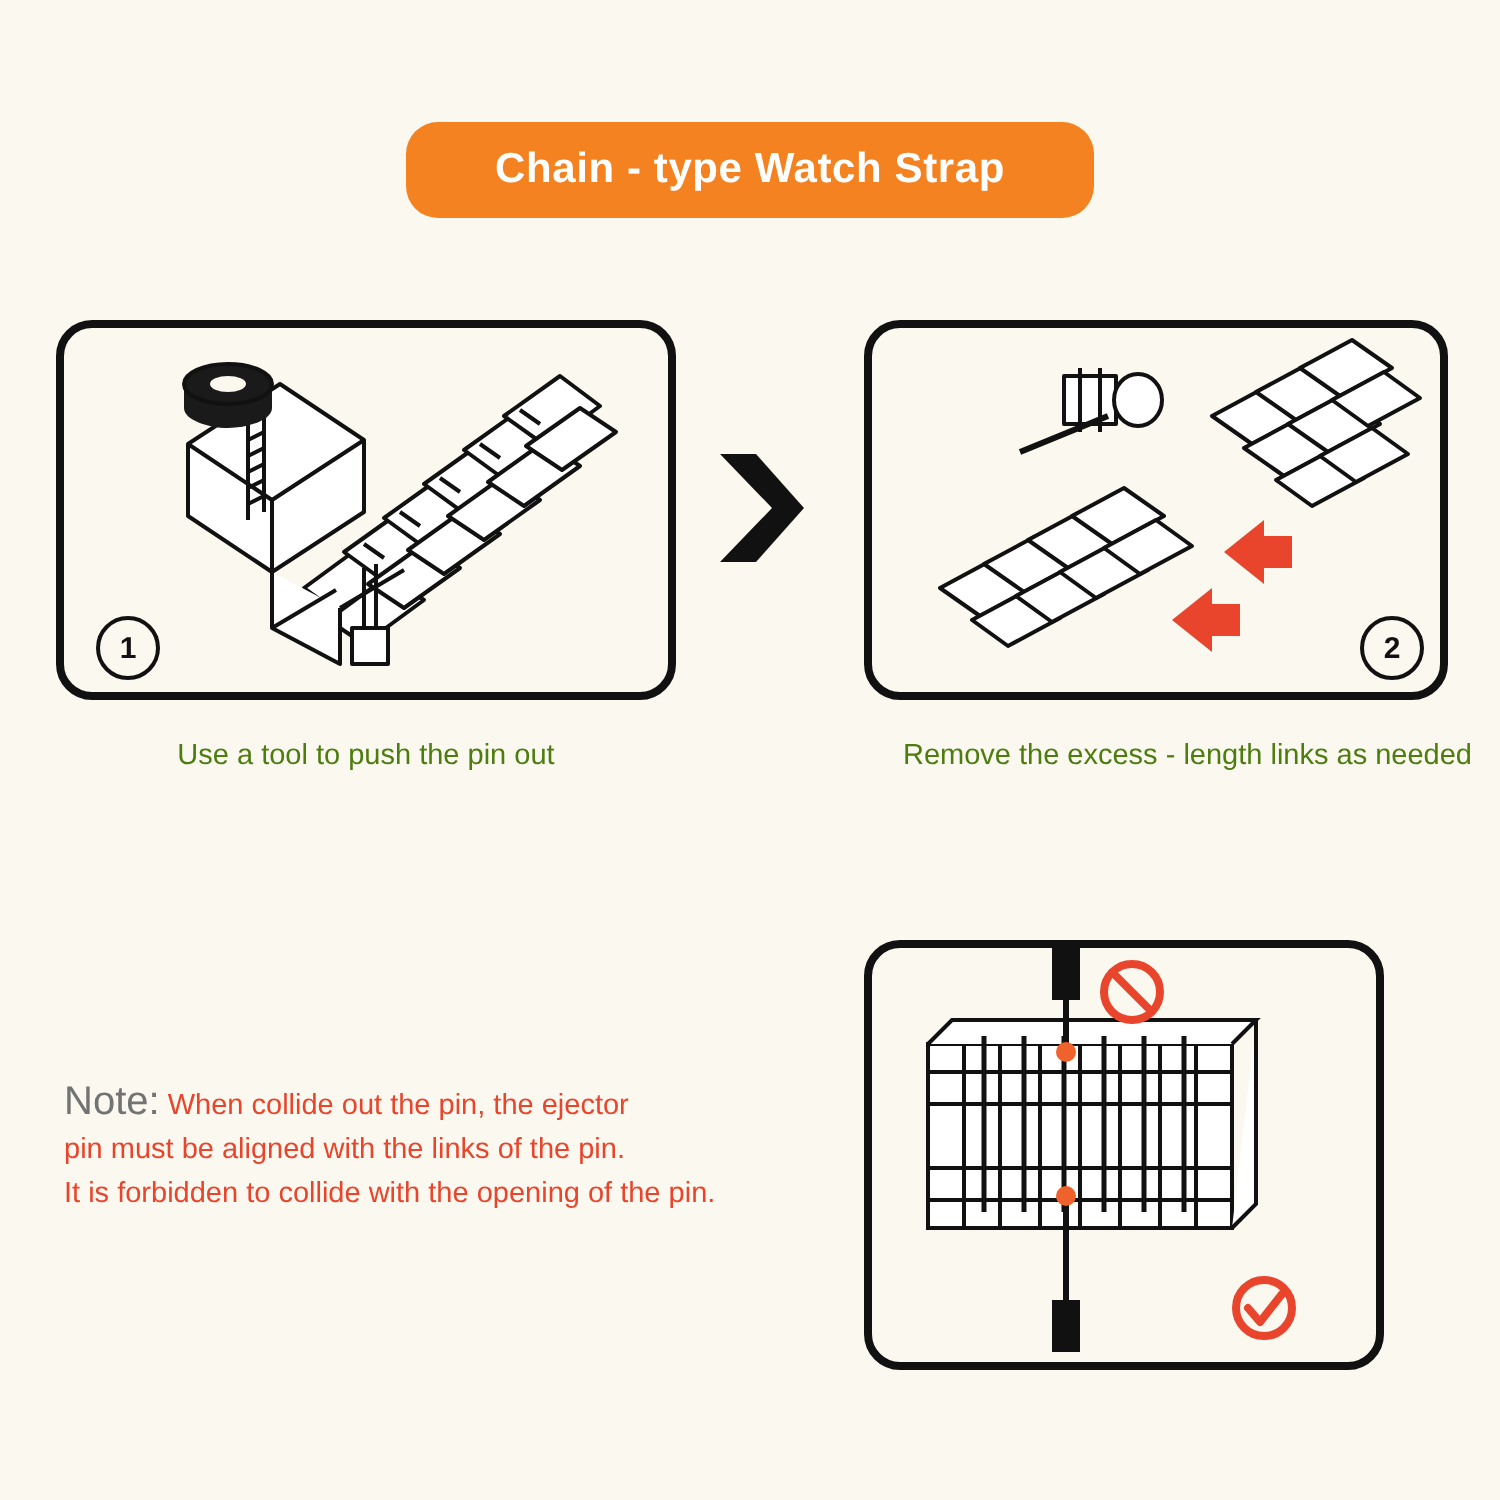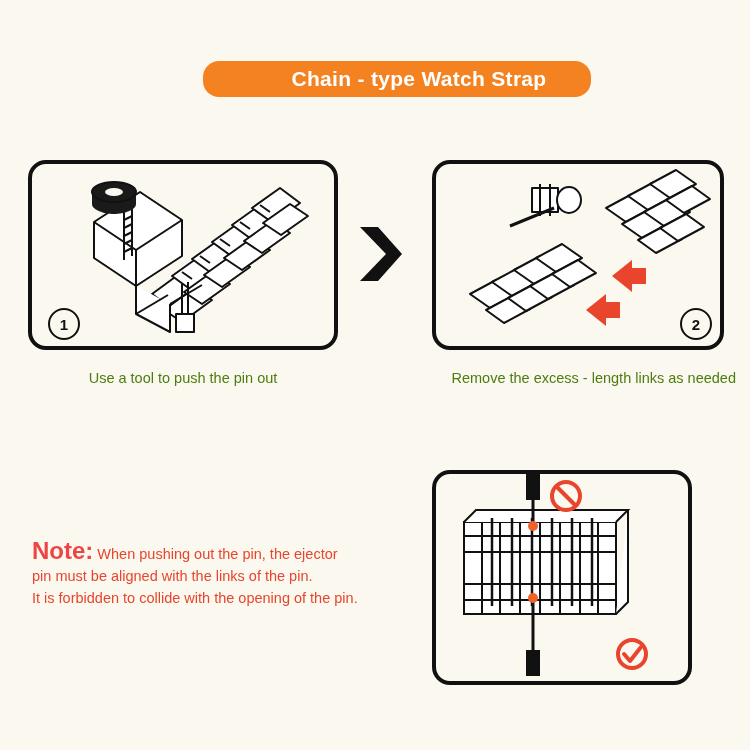--- a/index.html
+++ b/index.html
@@ -19,27 +19,26 @@
     width: 750px;
     height: 750px;
   }
 
   
   .title-banner {
     position: absolute;
     left: 203px;
     top: 61px;
     width: 344px;
-    height: 36px;
+    height: 48px;
     background: #f58220;
     border-radius: 16px;
     display: flex;
     align-items: center;
     justify-content: center;
-    padding-left: 44px;
   }
   .title-banner .title-text {
     color: #ffffff;
     font-size: 21px;
     font-weight: bold;
     letter-spacing: 0.3px;
     white-space: nowrap;
   }
 
   
@@ -85,23 +84,23 @@
   .note {
     position: absolute;
     left: 32px;
     top: 540px;
     width: 380px;
     color: #e8452c;
     font-size: 14.5px;
     line-height: 22px;
   }
   .note .note-label {
-    font-size: 24px;
-    font-weight: bold;
-    color: #ef4444;
+    font-size: 20px;
+    font-weight: normal;
+    color: #737373;
   }
   .note .note-body { color: #e8452c; }
 
   svg { display: block; }
   .arrow-big { position: absolute; left: 356px; top: 225px; }
 </style>
 </head>
 <body>
 
 <div class="page">
@@ -196,21 +195,21 @@
         <polygon points="176,112 196,96 196,104 210,104 210,120 196,120 196,128"></polygon>
         <polygon points="150,146 170,130 170,138 184,138 184,154 170,154 170,162"></polygon>
       </g>
     </svg>
   </div>
   <div class="step-badge" id="badge-2">2</div>
   <div class="caption" id="caption-2">Remove the excess - length links as needed</div>
 
   <div class="note">
     <span class="note-label">Note:</span>
-    <span class="note-body">When pushing out the pin, the ejector</span><br>
+    <span class="note-body">When collide out the pin, the ejector</span><br>
     <span class="note-body">pin must be aligned with the links of the pin.</span><br>
     <span class="note-body">It is forbidden to collide with the opening of the pin.</span>
   </div>
 
   <div class="panel" id="panel-3">
     <svg width="252" height="207" viewBox="0 0 252 207">
 
       <g fill="#fff" stroke="#111" stroke-width="2">
         <rect x="28" y="48" width="152" height="92"></rect>
         <path d="M28 62 L180 62 M28 78 L180 78 M28 110 L180 110 M28 126 L180 126"></path>

